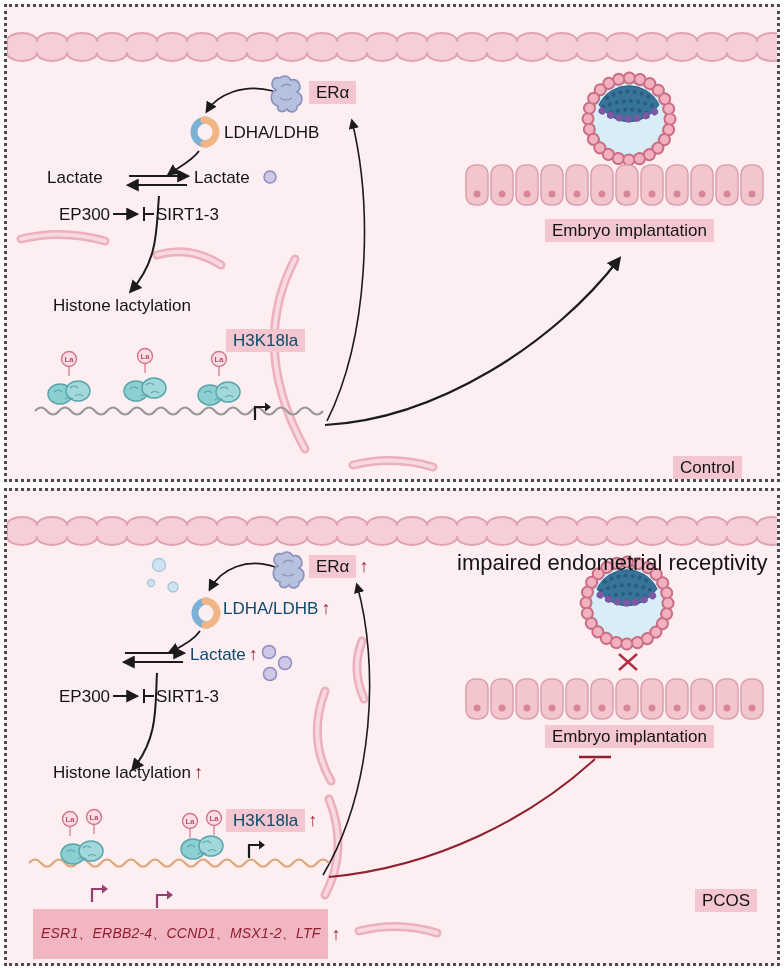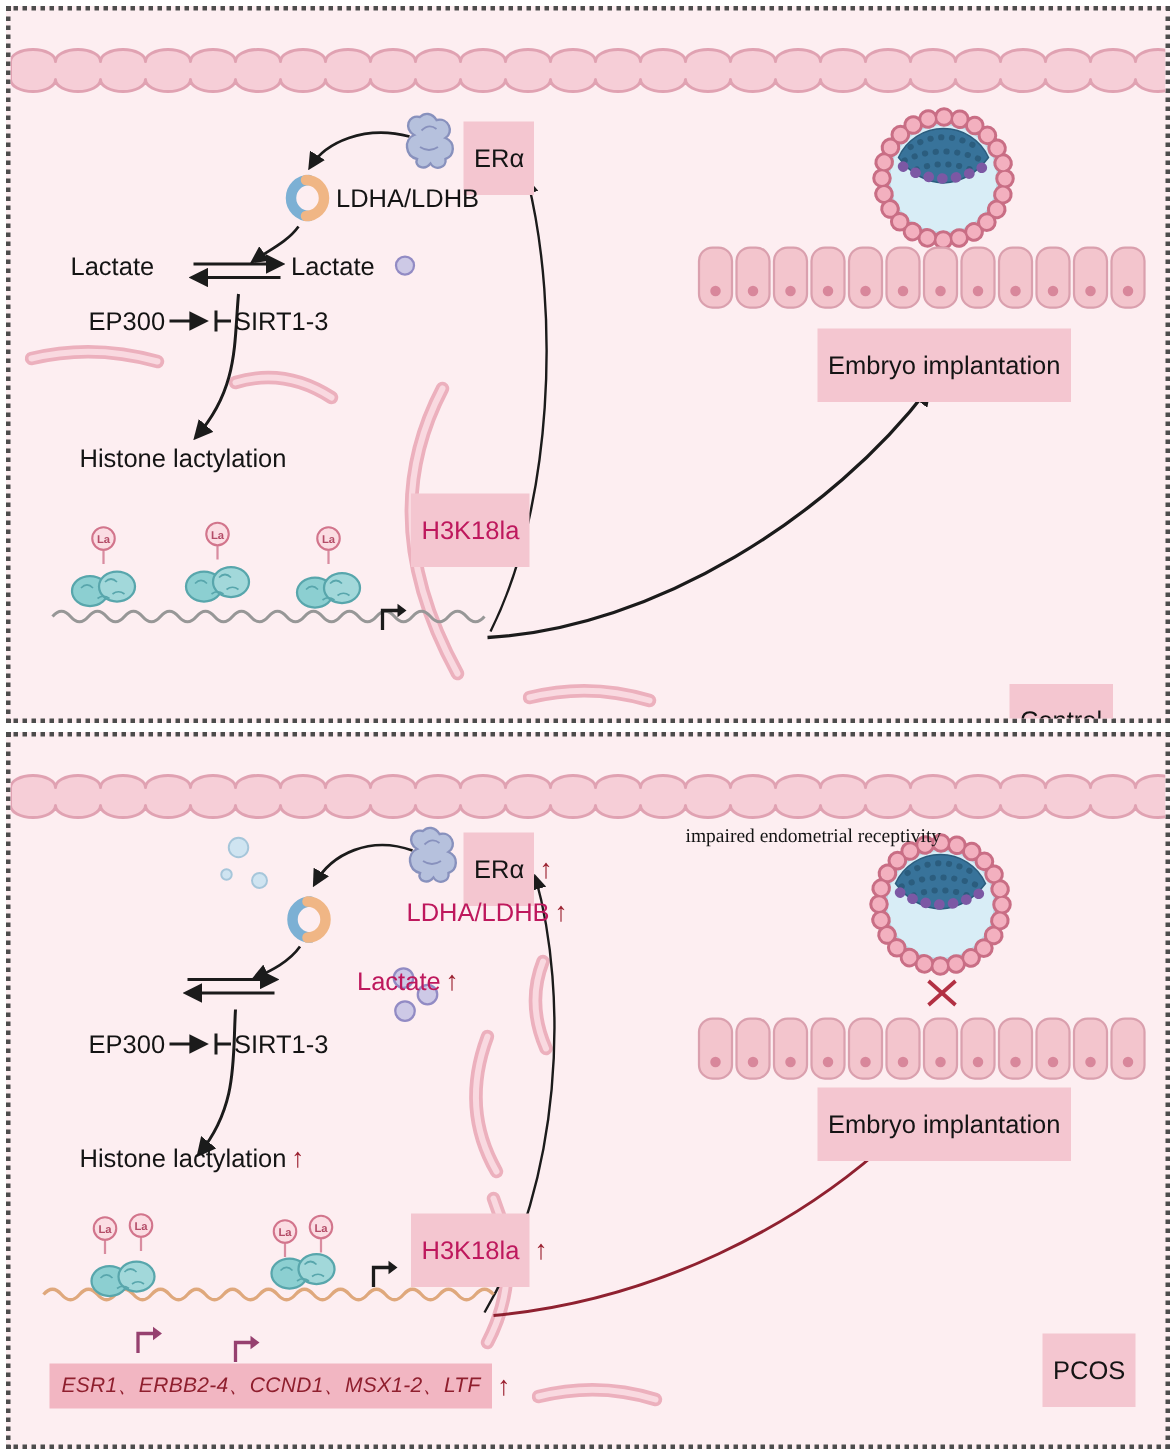--- a/index.html
+++ b/index.html
@@ -2,25 +2,25 @@
 <html><head>
 <meta charset="utf-8">
 <style>
   html,body{margin:0;padding:0;}
   body{width:784px;height:970px;background:#ffffff;font-family:"Liberation Sans",sans-serif;position:relative;}
   .panel{position:absolute;box-sizing:border-box;border:3px dotted #4c4c4c;background:#fdeef1;overflow:hidden;}
   #panel-control{left:4px;top:4px;width:776px;height:478px;}
   #panel-pcos{left:4px;top:488px;width:776px;height:478px;}
   svg.art{position:absolute;left:0;top:0;}
   .lbl{position:absolute;font-size:17px;color:#141414;white-space:nowrap;line-height:1.25;display:flex;align-items:center;gap:3px;}
-  .hl{background:#f4c6d0;padding:14px 7px;display:inline-block;}
-  .red{color:#be185d;margin-left:48px;}
+  .hl{background:#f4c6d0;padding:1px 7px;display:inline-block;}
+  .red{color:#0c4a6e;}
   .up{color:#9b2130;font-weight:700;font-size:18px;}
-  .genes{background:#f2b6c2;color:#8f1f2e;font-style:italic;font-size:14px;padding:6px 8px;letter-spacing:.2px;}
-  .small{font-size:13px;font-family:Liberation Serif, serif;}
+  .genes{background:#f2b6c2;color:#8f1f2e;font-style:italic;font-size:14px;padding:16px 8px;letter-spacing:.2px;}
+  .small{font-size:22px;}
   .laTxt{font:700 7.5px "Liberation Sans",sans-serif;fill:#b44d68;text-anchor:middle;}
   .ln{stroke:#1b1b1b;fill:none;}
   .tubeO{stroke:#ecb0bd;stroke-width:9;fill:none;stroke-linecap:round;}
   .tubeI{stroke:#f9d9e0;stroke-width:4;fill:none;stroke-linecap:round;}
 </style>
 </head>
 <body>
 
 <svg width="0" height="0" style="position:absolute" aria-hidden="true">
 <defs>

